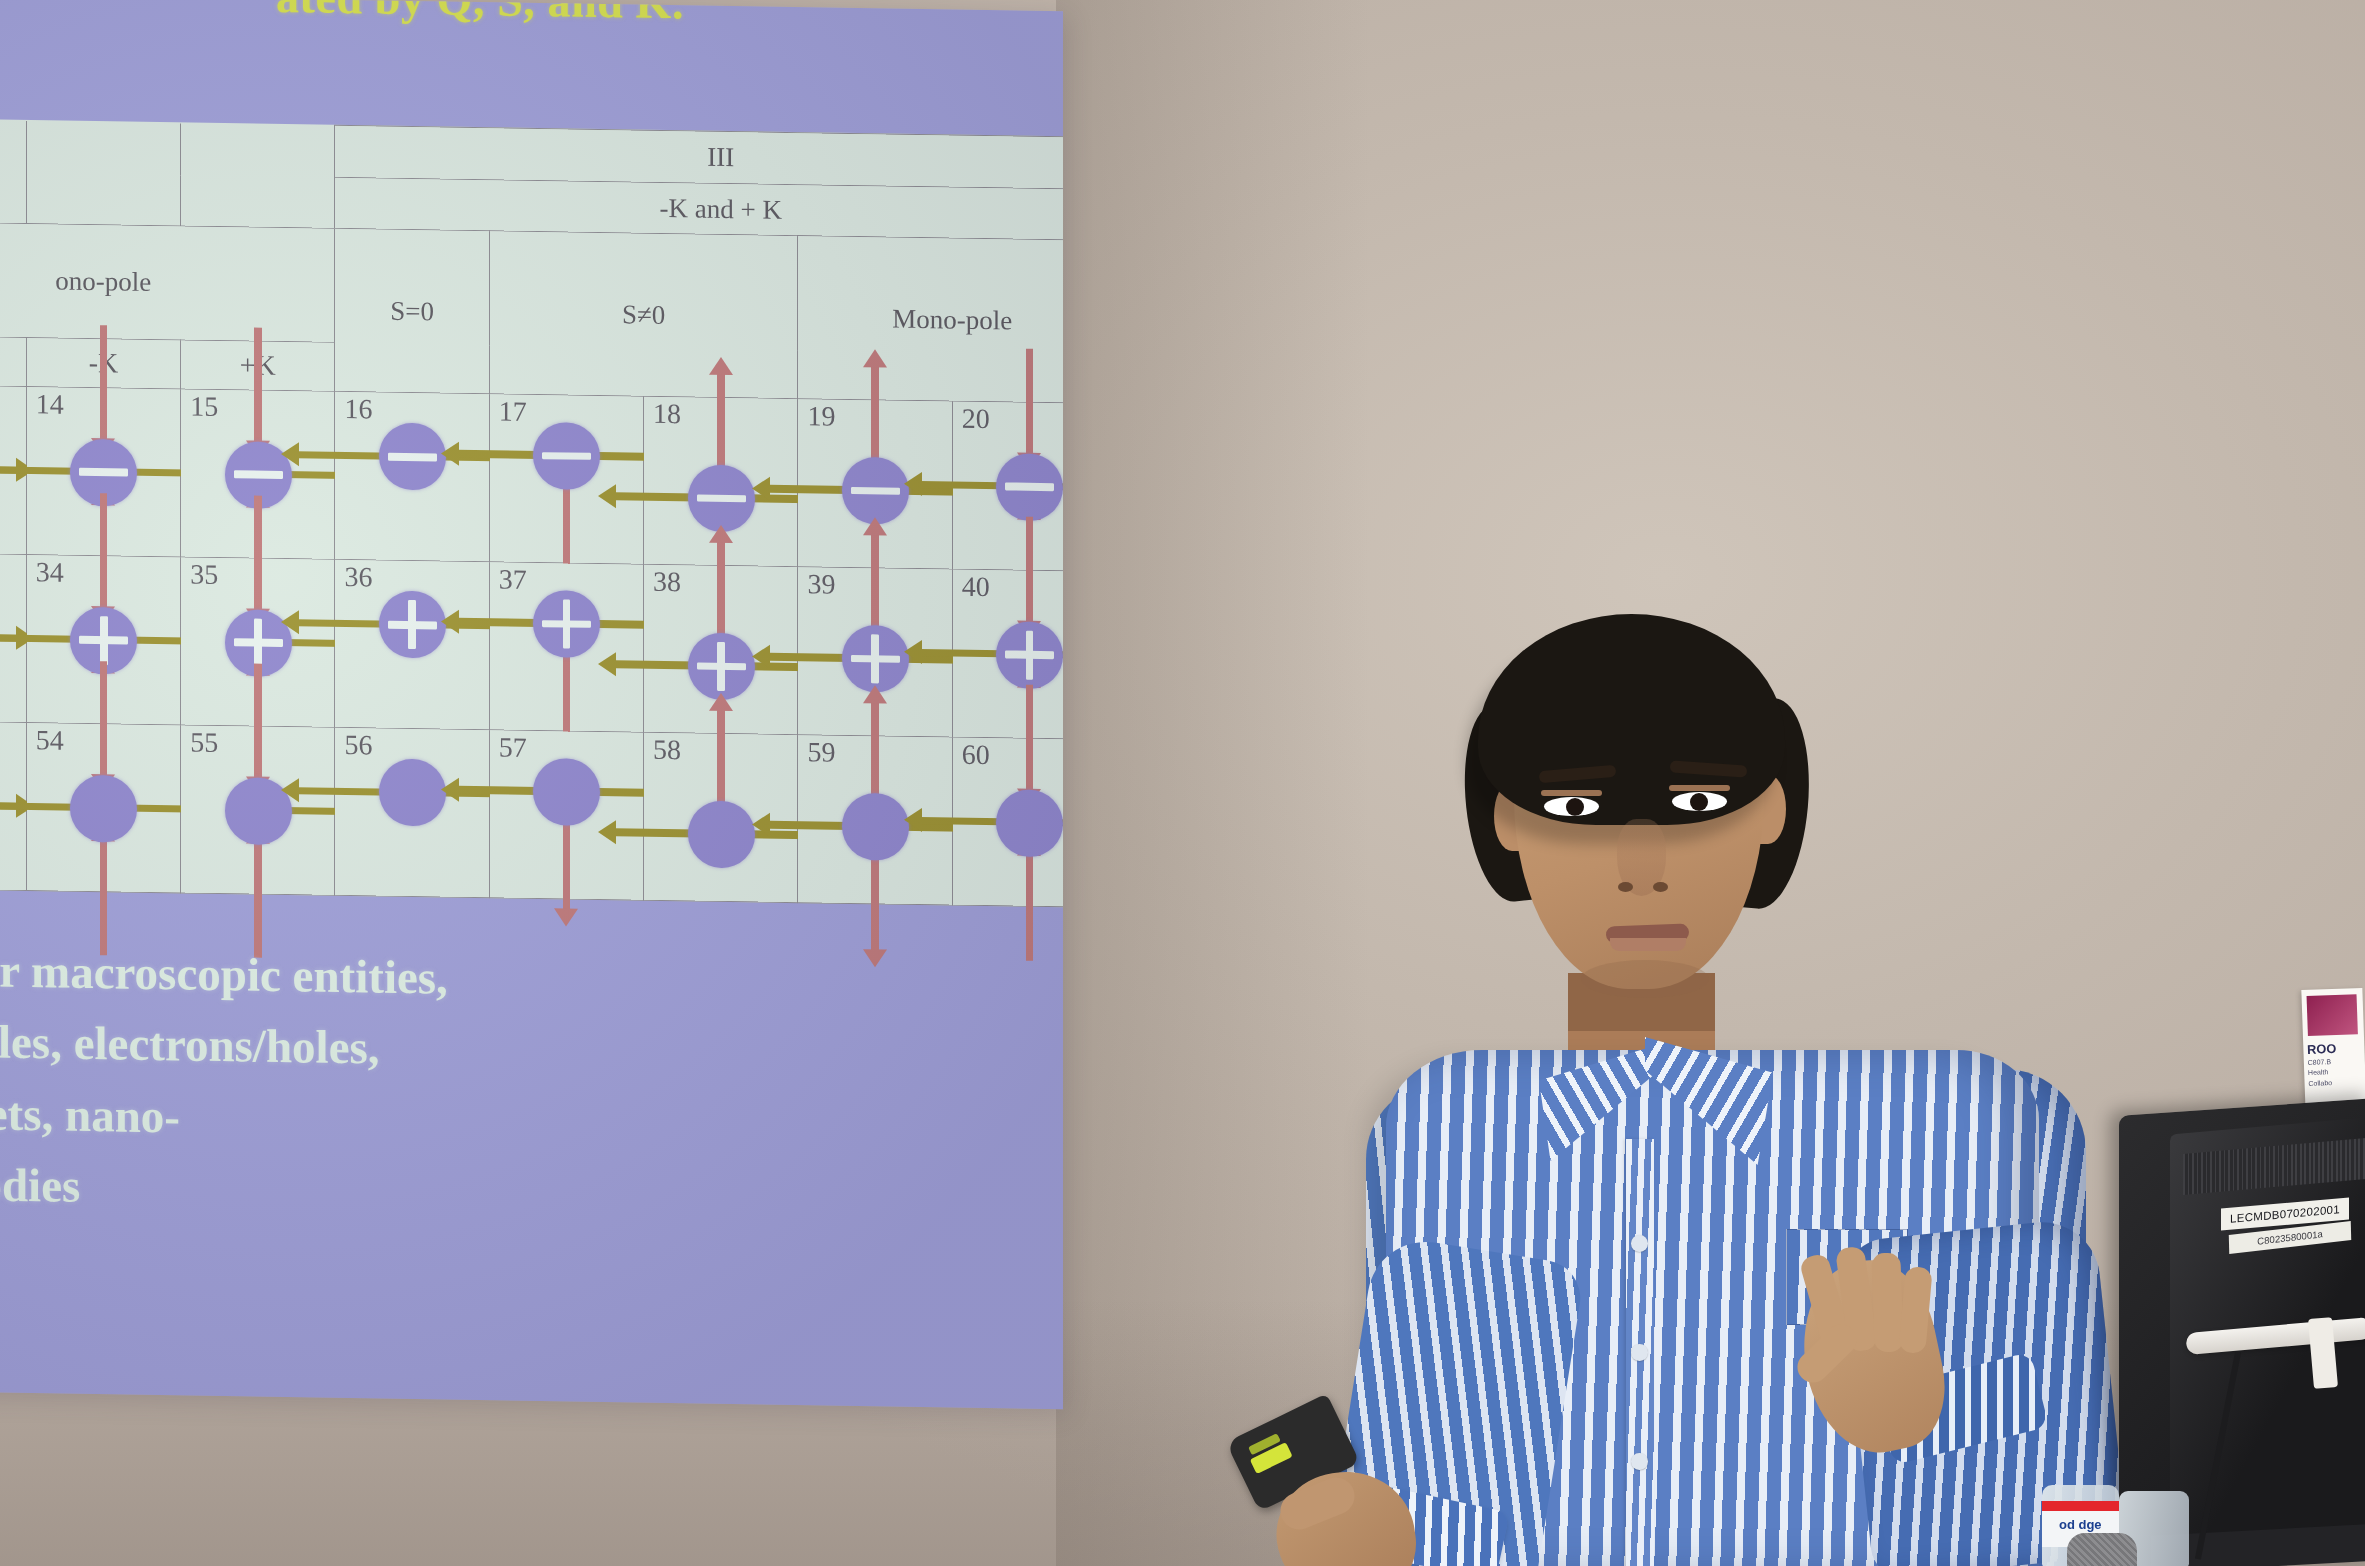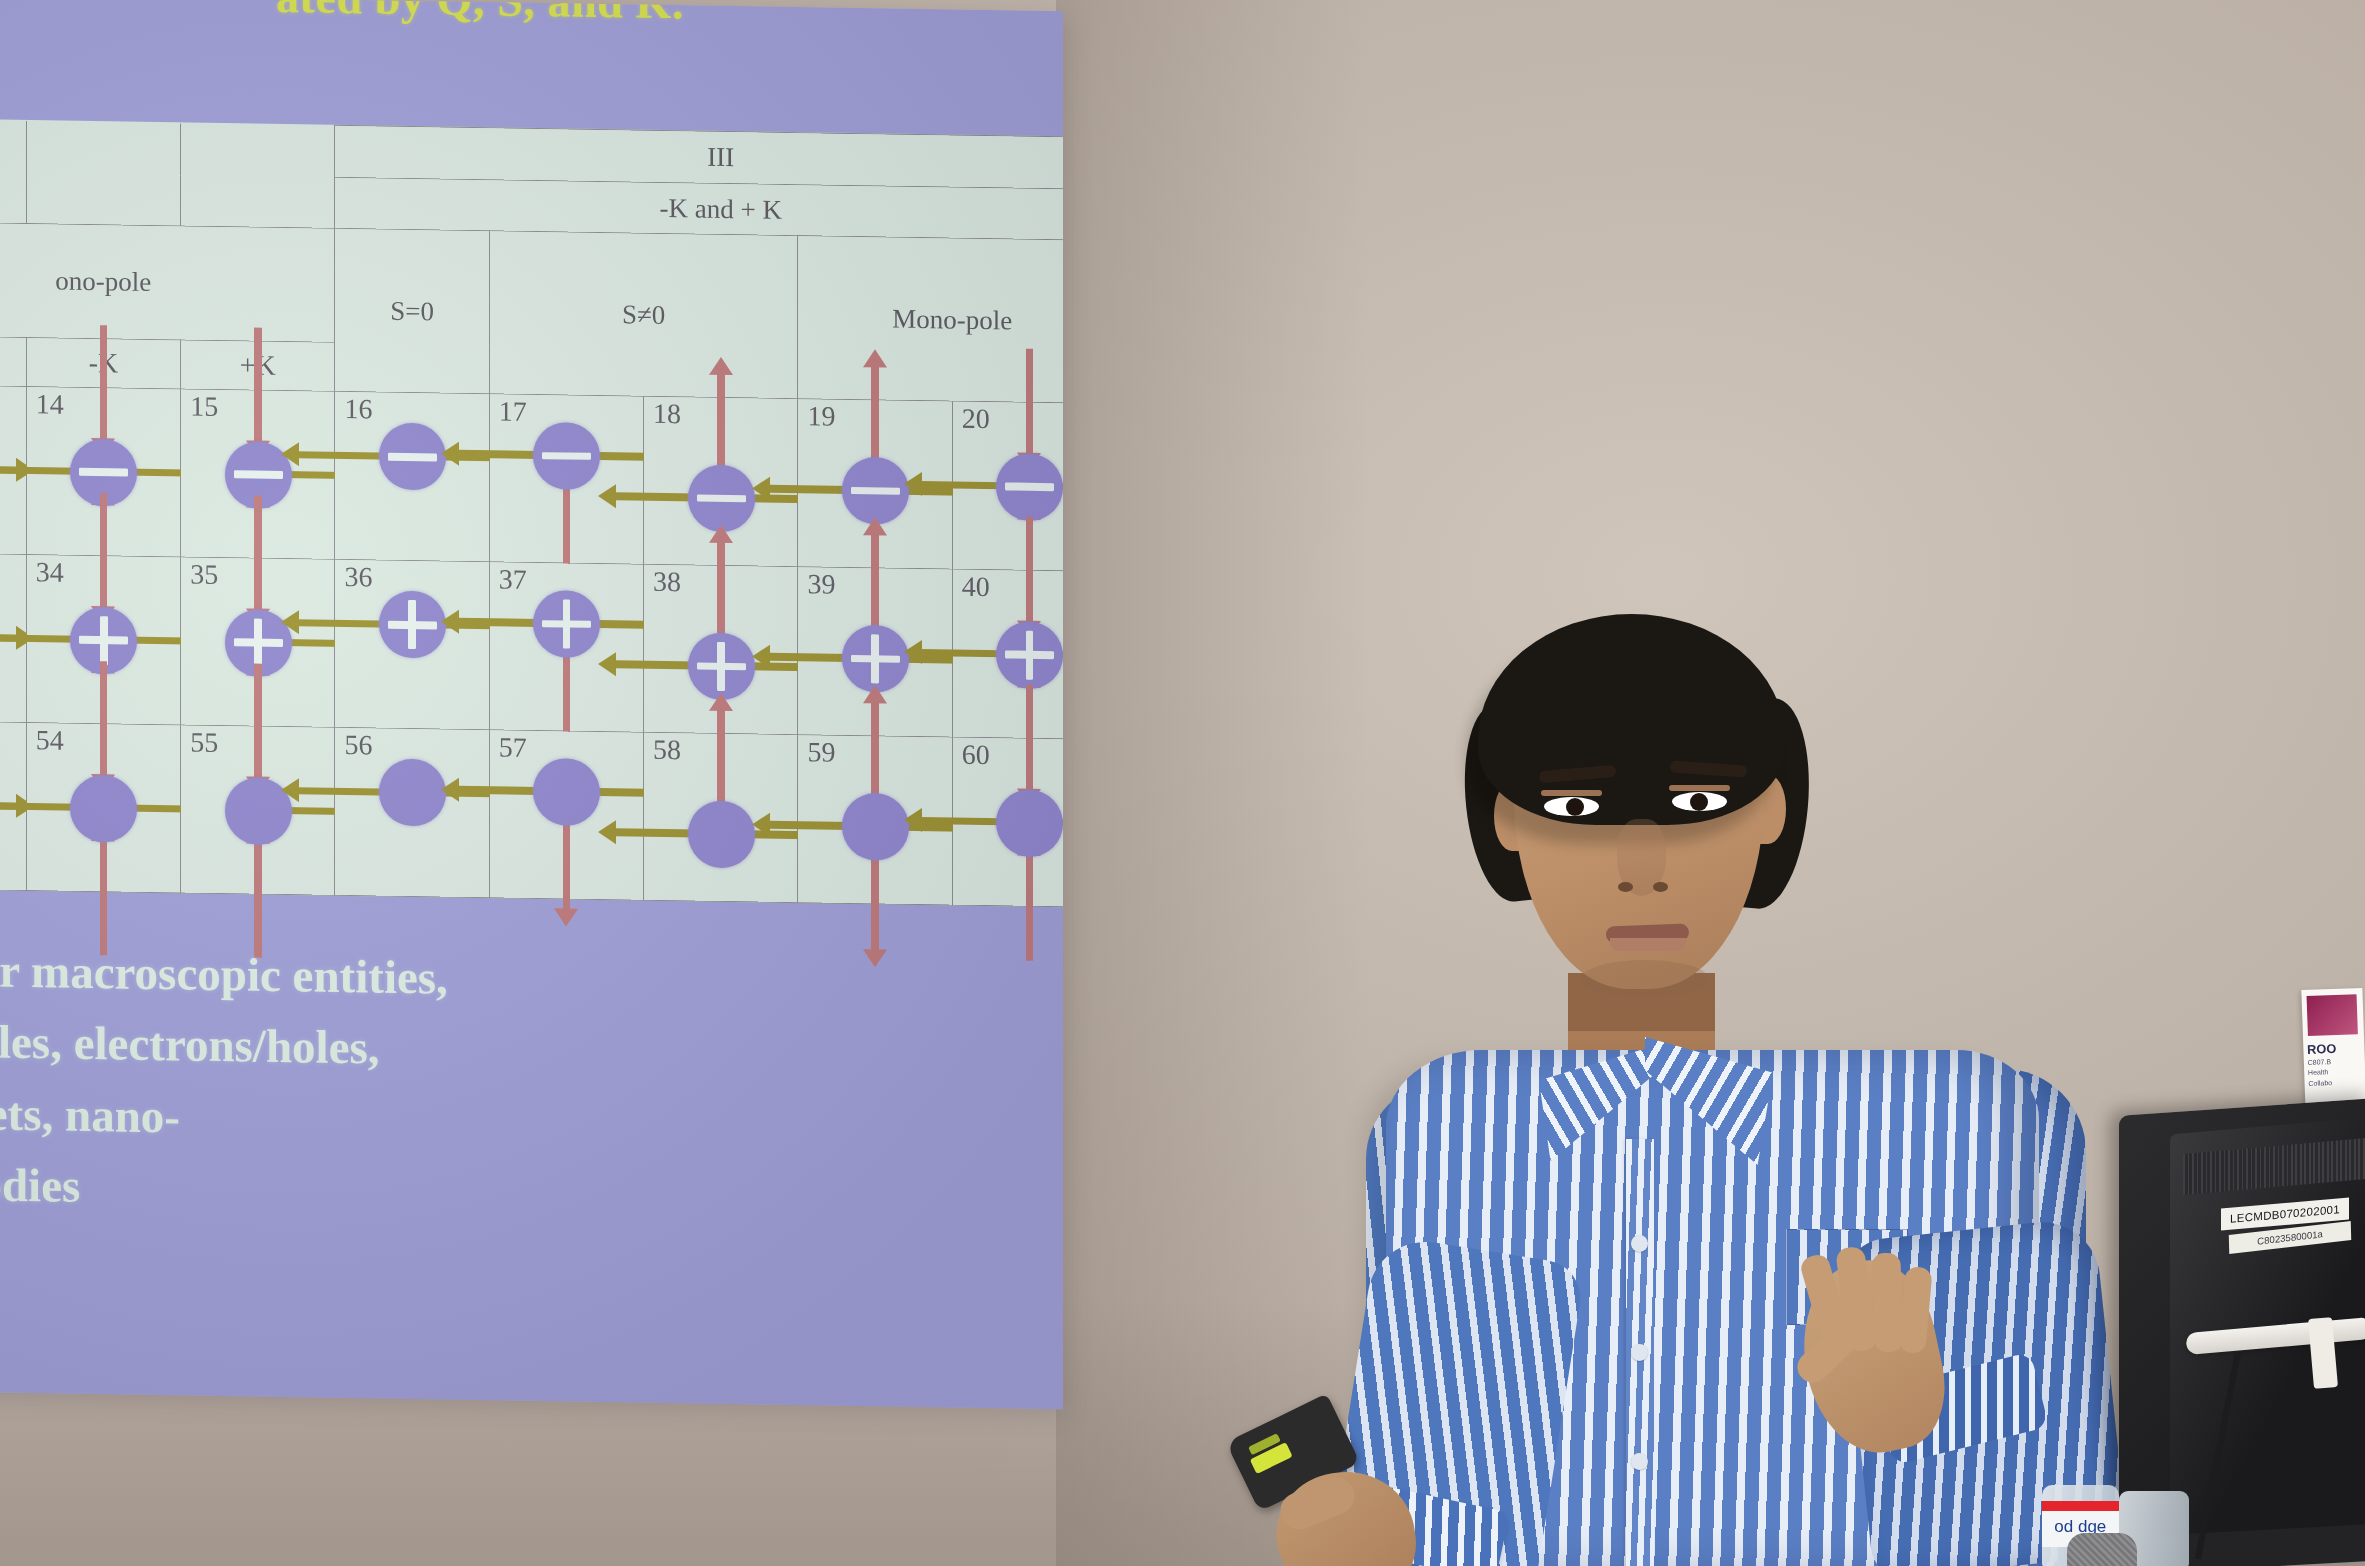--- a/index.html
+++ b/index.html
@@ -378,22 +378,22 @@
     position:absolute; left:2042px; top:1485px; width:77px; height:82px;
     background:linear-gradient(100deg, rgba(225,232,236,.95), rgba(196,206,214,.85));
     border-radius:10.2px 10.2px 3.8px 3.8px;
   }
   .bottle-label {
     position:absolute; left:2042px; top:1501px; width:77px; height:46px;
     background:linear-gradient(180deg,#e4262c 0 22%, #f3f5f7 22% 100%);
   }
   .bottle-label .bl-txt {
     position:absolute; left:3.8px; top:16.6px; width:69px;
-    font-family:"Liberation Sans",sans-serif; font-size:17px; color:#1b3f8f;
-    font-weight:normal; text-align:center; line-height:1.05;
+    font-family:"Liberation Sans",sans-serif; font-size:13px; color:#1b3f8f;
+    font-weight:bold; text-align:center; line-height:1.05;
   }
   .bottle2 {
     position:absolute; left:2119px; top:1491px; width:70px; height:76px;
     background:linear-gradient(100deg, rgba(222,230,235,.9), rgba(190,200,210,.8));
     border-radius:9px 9px 3.8px 3.8px;
   }
   .gray-obj {
     position:absolute; left:2067px; top:1533px; width:70px; height:34px;
     background:repeating-linear-gradient(45deg,#8d8d90 0,#8d8d90 2.6px,#77777a 2.6px,#77777a 5.1px);
     border-radius:18px 18px 0 0;

